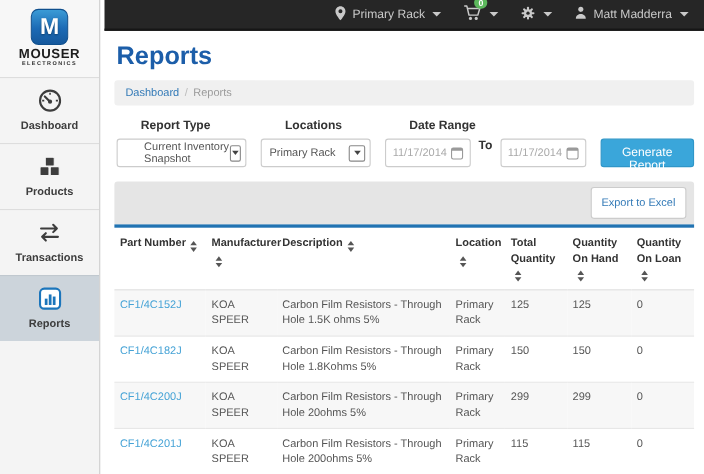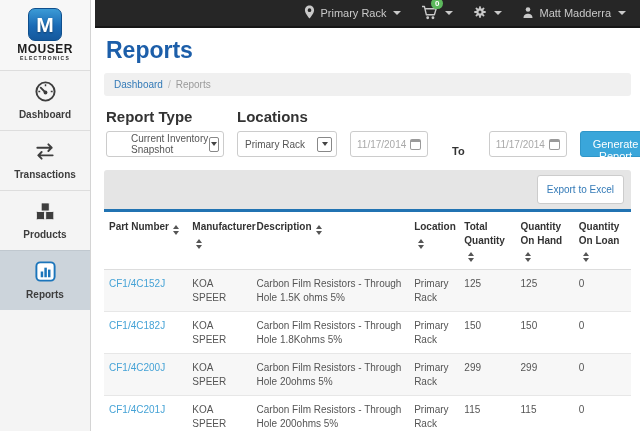--- a/index.html
+++ b/index.html
@@ -36,31 +36,31 @@
 
   
   .content { margin-left: 95px; padding: 0 9px; }
   .page-title { color: #1c5ea9; font-size: 23px; font-weight: bold; margin: 9px 0 9px 2px; }
   .breadcrumb { background: #f0f0f0; border-radius: 3px; padding: 6px 10px; font-size: 10px; color: #9a9a9a; }
   .breadcrumb a { color: #337ab7; text-decoration: none; cursor: pointer; }
   .breadcrumb .sep { margin: 0 5px; color: #bbb; }
 
   
   .form-row { display: flex; align-items: flex-end; gap: 13px; margin: 12px 0 13px 2px; }
-  .fgroup .flabel { display: block; font-size: 15px; font-weight: bold; color: #333; margin-bottom: 6px; }
+  .fgroup .flabel { display: block; font-size: 11px; font-weight: bold; color: #333; margin-bottom: 6px; margin-left: 22px; }
   .select-box { display: flex; align-items: center; justify-content: space-between;
                 border: 1px solid #ccc; border-radius: 3px; background: #fff;
                 height: 26px; padding: 0 4px 0 7px; font-size: 10px; color: #555; cursor: pointer; }
   .select-box .caret-box { width: 15px; height: 15px; border: 1px solid #888; border-radius: 2px;
                            display: flex; align-items: center; justify-content: center; }
   .caret-dn { width: 0; height: 0; border-left: 3.5px solid transparent; border-right: 3.5px solid transparent;
               border-top: 4px solid #444; }
   .rt-select { width: 118px; padding-left: 24px; }
   .loc-select { width: 100px; }
-  .date-wrap { display: flex; align-items: flex-end; gap: 24px; }
+  .date-wrap { display: flex; align-items: flex-start; gap: 7px; }
   .date-box { display: flex; align-items: center; justify-content: space-between;
               border: 1px solid #ccc; border-radius: 3px; background: #fff;
               height: 26px; width: 78px; padding: 0 6px; }
   .date-box input { border: 0; outline: 0; width: 52px; font-size: 10px; color: #a9a9a9;
                     font-family: "Liberation Sans", sans-serif; background: transparent; }
   .cal-icon { width: 11px; height: 11px; border: 1px solid #9a9a9a; border-top: 3px solid #9a9a9a;
               border-radius: 2px; display: inline-block; }
   .to-label { font-size: 11px; font-weight: bold; color: #333; }
   .btn-generate { background: #3aa6da; color: #fff; border: 1px solid #2f96c8; border-radius: 3px;
                   font-size: 11px; padding: 6px 12px; height: 26px; cursor: pointer;
@@ -105,36 +105,36 @@
           <path d="M12 13L7 8" stroke="#3d3d3d" stroke-width="2" stroke-linecap="round"></path>
           <path d="M12 4.5v2M19.5 12h-2M4.5 12h2" stroke="#3d3d3d" stroke-width="1.5"></path>
         </svg>
     </span>
     <span class="nav-label">Dashboard</span>
   </div>
 
   <div class="nav-item">
     <span class="icon">
       <svg width="24" height="23" viewBox="0 0 24 24">
-          <path d="M4 8h15M15.5 4.5L19 8l-3.5 3.5" fill="none" stroke="#3d3d3d" stroke-width="2" stroke-linecap="round" stroke-linejoin="round"></path>
-          <path d="M20 16H5M8.5 12.5L5 16l3.5 3.5" fill="none" stroke="#3d3d3d" stroke-width="2" stroke-linecap="round" stroke-linejoin="round"></path>
-        </svg>
-    </span>
-    <span class="nav-label">Transactions</span>
+          <rect x="8" y="3" width="8.5" height="8.5" rx="1" fill="#3d3d3d" stroke="#f4f4f4"></rect>
+          <rect x="3" y="12" width="8.5" height="8.5" rx="1" fill="#3d3d3d" stroke="#f4f4f4"></rect>
+          <rect x="12.7" y="12" width="8.5" height="8.5" rx="1" fill="#3d3d3d" stroke="#f4f4f4"></rect>
+        </svg>
+    </span>
+    <span class="nav-label">Products</span>
   </div>
 
   <div class="nav-item">
     <span class="icon">
       <svg width="24" height="23" viewBox="0 0 24 24">
-          <rect x="8" y="3" width="8.5" height="8.5" rx="1" fill="#3d3d3d" stroke="#f4f4f4"></rect>
-          <rect x="3" y="12" width="8.5" height="8.5" rx="1" fill="#3d3d3d" stroke="#f4f4f4"></rect>
-          <rect x="12.7" y="12" width="8.5" height="8.5" rx="1" fill="#3d3d3d" stroke="#f4f4f4"></rect>
-        </svg>
-    </span>
-    <span class="nav-label">Products</span>
+          <path d="M4 8h15M15.5 4.5L19 8l-3.5 3.5" fill="none" stroke="#3d3d3d" stroke-width="2" stroke-linecap="round" stroke-linejoin="round"></path>
+          <path d="M20 16H5M8.5 12.5L5 16l3.5 3.5" fill="none" stroke="#3d3d3d" stroke-width="2" stroke-linecap="round" stroke-linejoin="round"></path>
+        </svg>
+    </span>
+    <span class="nav-label">Transactions</span>
   </div>
 
   <div class="nav-item active">
     <span class="icon">
       <svg width="23" height="23" viewBox="0 0 24 24">
           <rect x="2.5" y="2.5" width="19" height="19" rx="4" fill="#fff" stroke="#1b75bb" stroke-width="2"></rect>
           <rect x="7" y="12" width="2.6" height="6" fill="#1b75bb"></rect>
           <rect x="10.8" y="8" width="2.6" height="10" fill="#1b75bb"></rect>
           <rect x="14.6" y="10" width="2.6" height="8" fill="#1b75bb"></rect>
         </svg>
@@ -218,20 +218,21 @@
       <span class="flabel">Locations</span>
       <div class="select-box loc-select">
         <span>Primary Rack</span>
         <span class="caret-box">
             <span class="caret-dn"></span>
           </span>
       </div>
     </div>
 
     <div class="fgroup">
+      <span class="flabel">Date Range</span>
       <div class="date-wrap">
         <div class="date-box">
           <input value="11/17/2014" style="">
           <span class="cal-icon"></span>
         </div>
         <span class="to-label">To</span>
         <div class="date-box">
           <input value="11/17/2014" style="">
           <span class="cal-icon"></span>
         </div>

